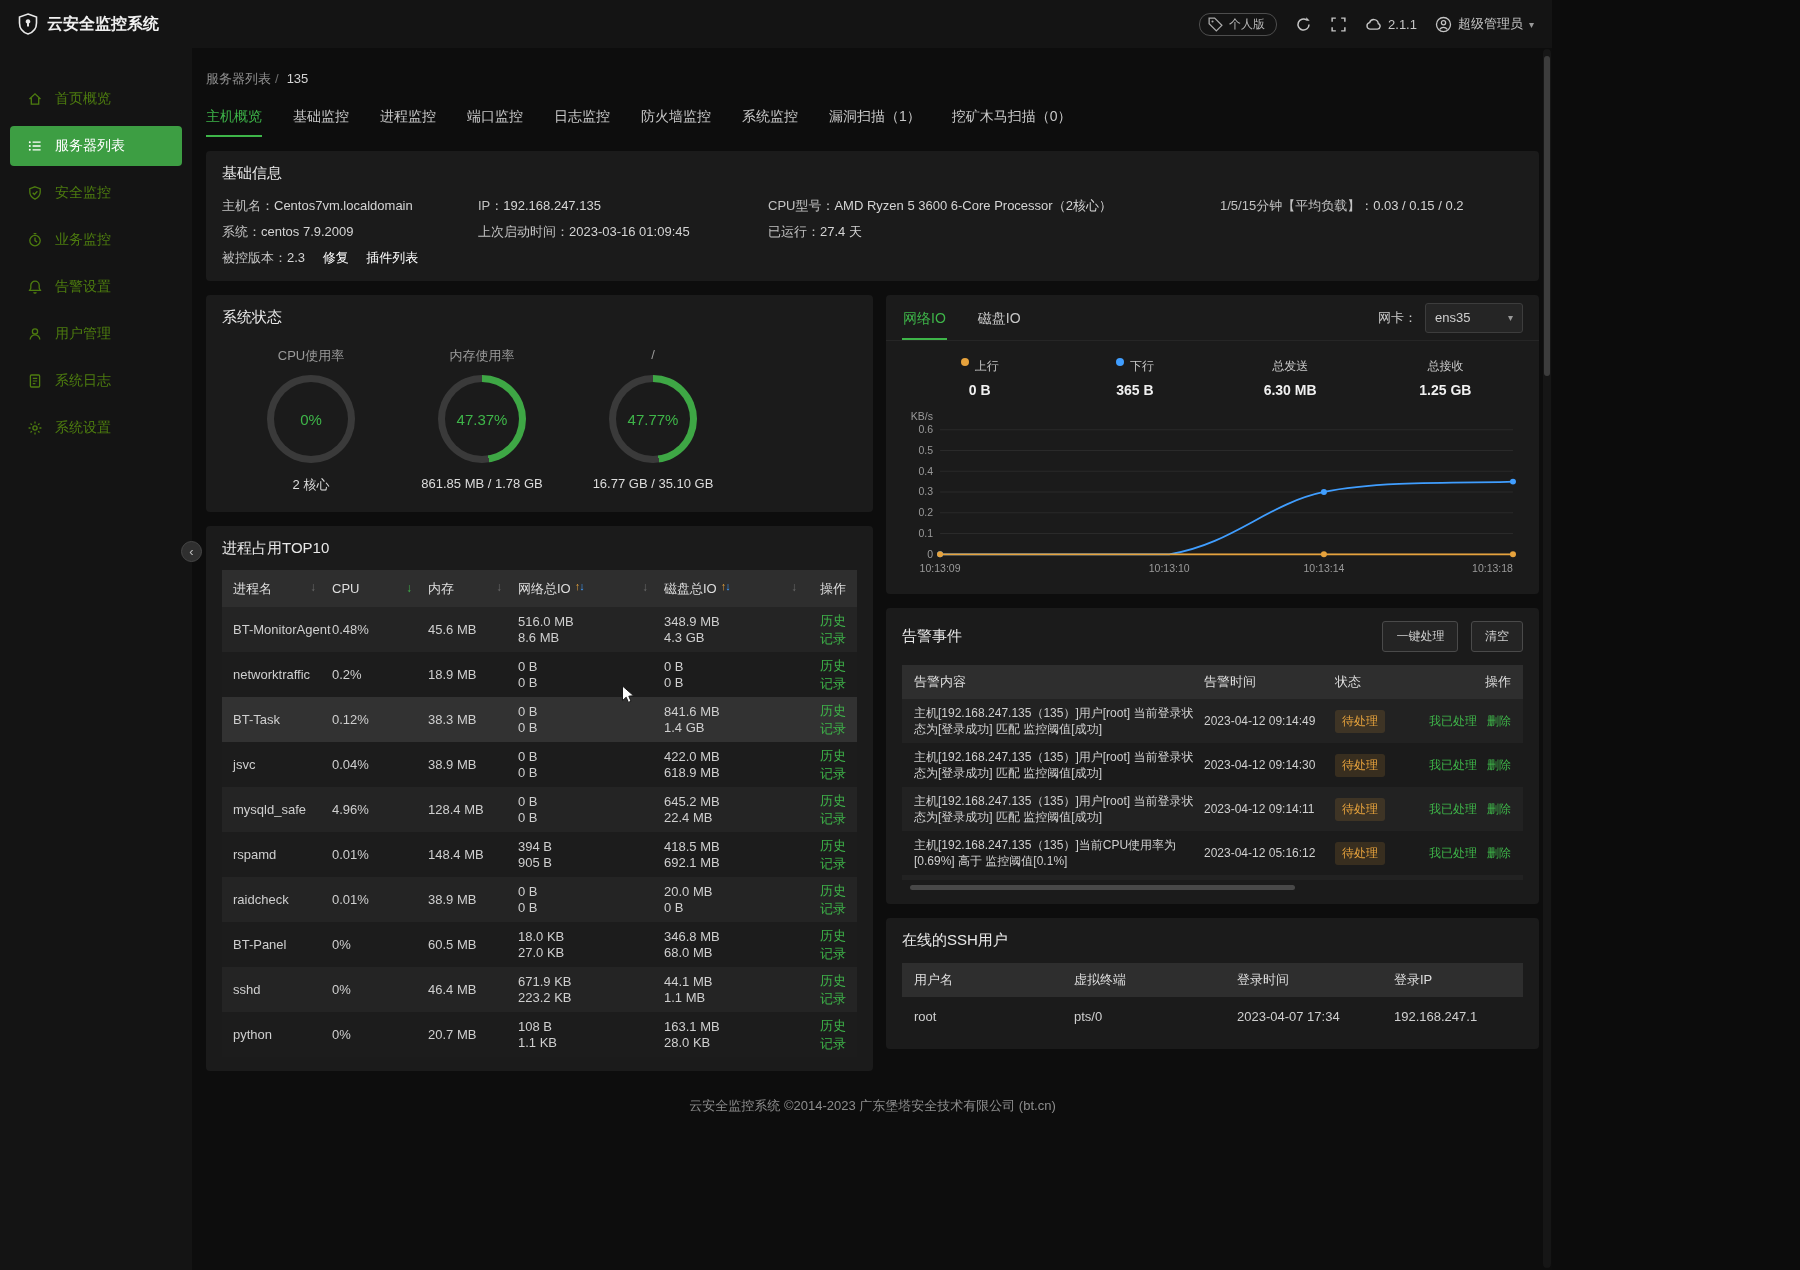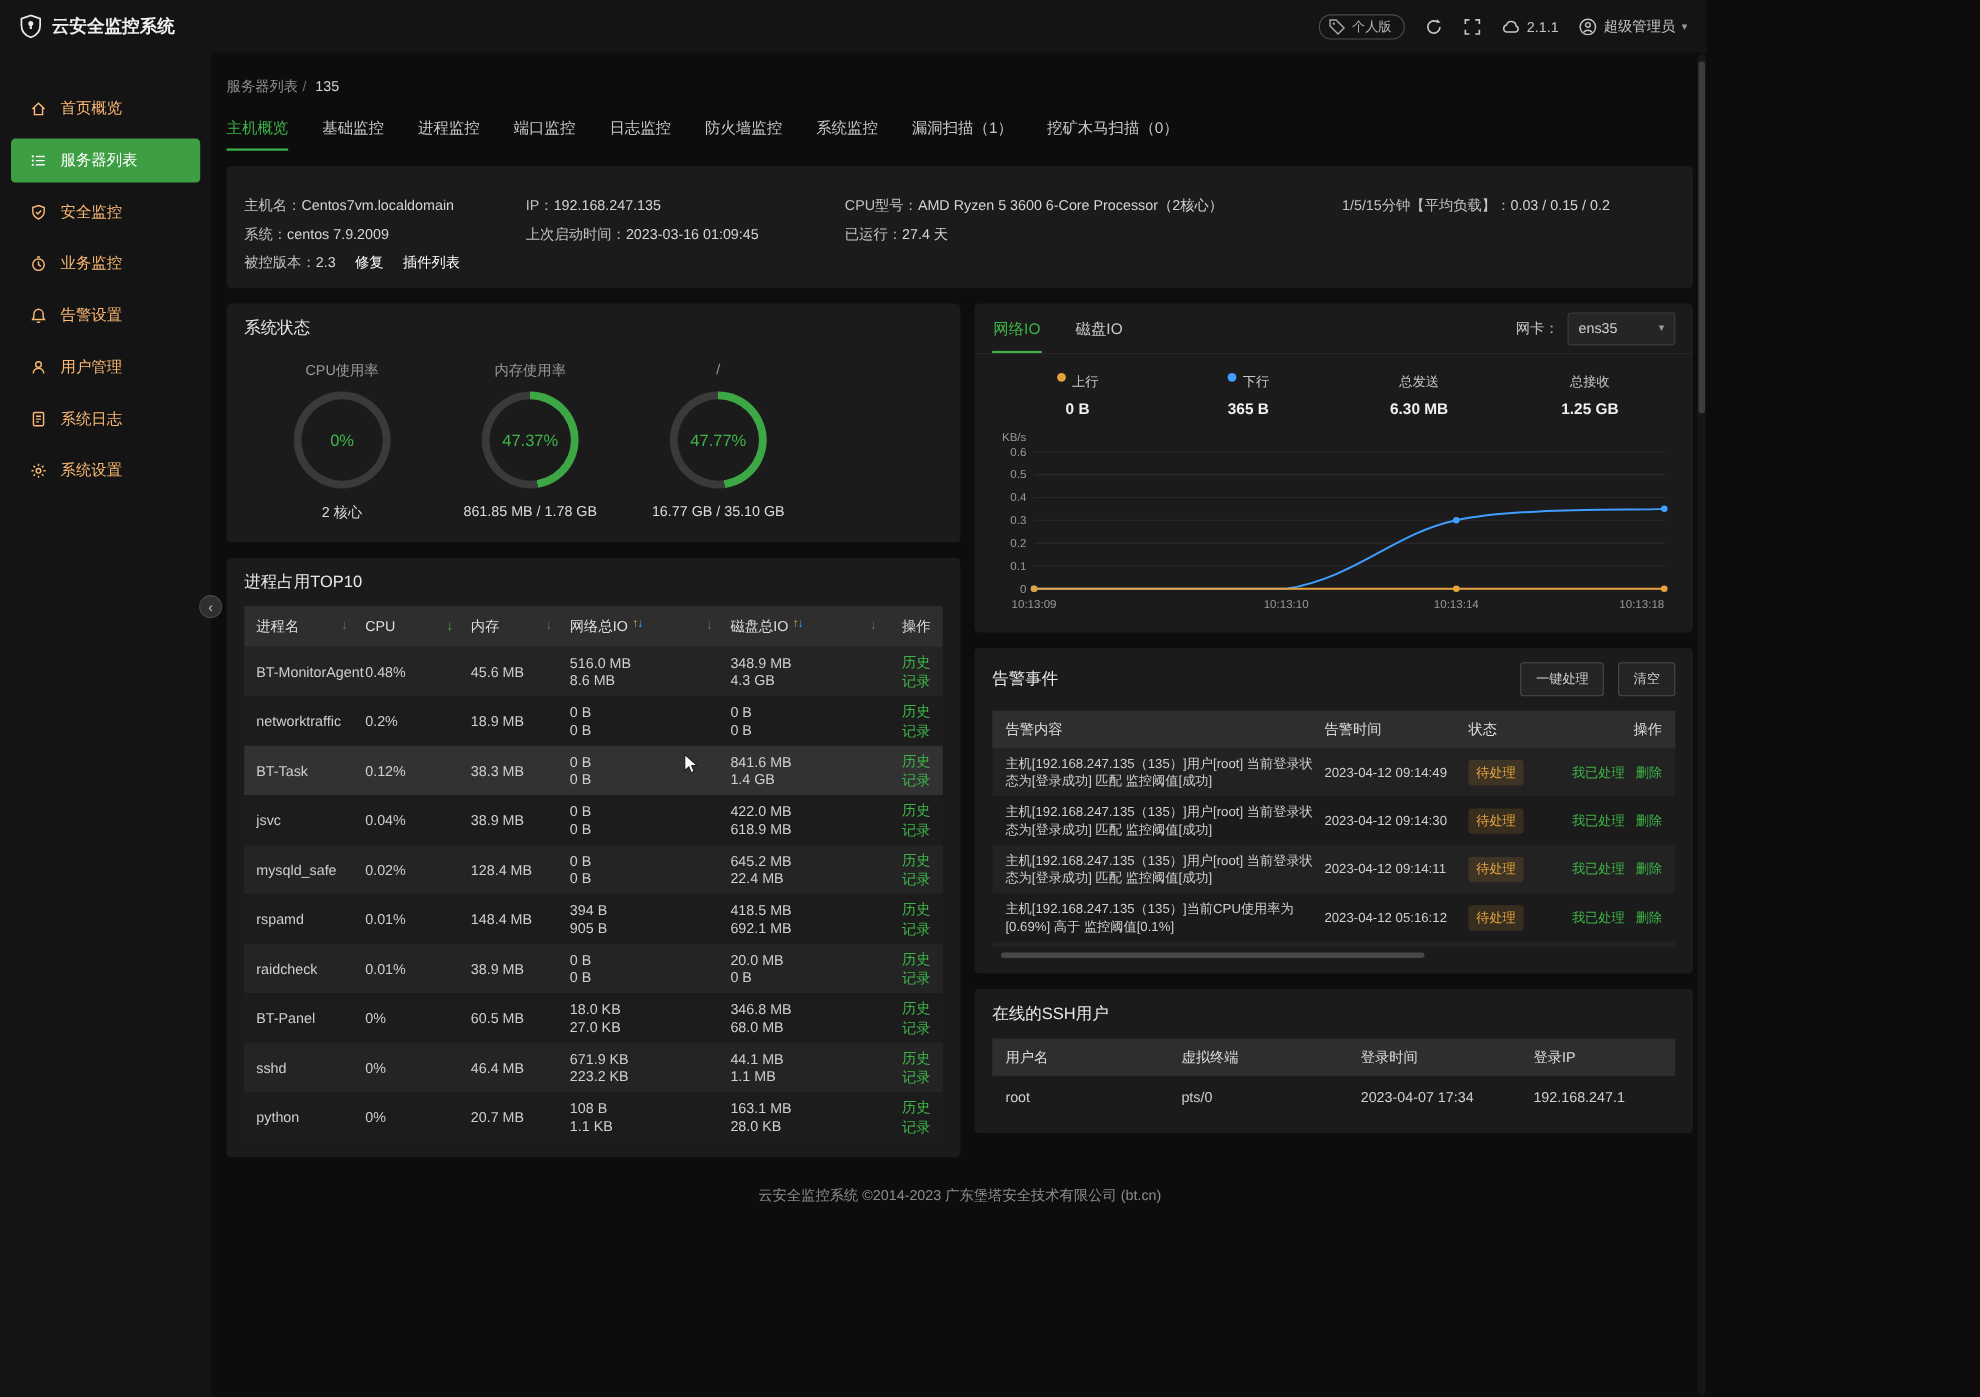--- a/index.html
+++ b/index.html
@@ -13,21 +13,21 @@
 .logo-title{font-size:16px;color:#f0f0f0;font-weight:bold}
 .tb-right{display:flex;align-items:center;gap:18px;color:#c5c5c5}
 .edition{display:flex;align-items:flex-end;gap:5px;border:1px solid #4d4d4d;border-radius:11px;padding:2px 11px 2px 7px;font-size:12px;color:#b5b5b5;cursor:pointer}
 .tb-icon{display:inline-flex;cursor:pointer}
 .tb-icon svg{width:17px;height:17px}
 .version{display:flex;align-items:center;gap:6px;cursor:pointer}
 .user-menu{display:flex;align-items:center;gap:6px;cursor:pointer}
 .caret{font-size:10px;color:#999}
 
 .sidebar{position:absolute;left:0;top:48px;bottom:0;width:192px;background:#141414;padding-top:24px}
-.side-item{height:40px;margin:7px 10px;border-radius:4px;display:flex;align-items:center;gap:12px;padding-left:17px;color:#fdba74;font-size:14px;cursor:pointer}
+.side-item{height:40px;margin:7px 10px;border-radius:4px;display:flex;align-items:center;gap:12px;padding-left:17px;color:#4d7c0f;font-size:14px;cursor:pointer}
 .side-item .s-icon{display:inline-flex}
 .side-item svg{width:16px;height:16px}
 .side-item.active{background:#3d9e43;color:#fff}
 
 .content{margin-left:192px;padding:10px 13px 0 14px}
 .breadcrumb{margin-top:12px;color:#8f8f8f;font-size:13px}
 .breadcrumb .cur{color:#d4d4d4;margin-left:4px}
 .breadcrumb .sep{margin:0 4px;color:#6f6f6f}
 .tabs{display:flex;gap:31px;margin-top:20px}
 .tab{font-size:14px;color:#c8c8c8;padding-bottom:11px;cursor:pointer;position:relative;white-space:nowrap}
@@ -259,20 +259,21 @@
         <div class="tab">进程监控</div>
         <div class="tab">端口监控</div>
         <div class="tab">日志监控</div>
         <div class="tab">防火墙监控</div>
         <div class="tab">系统监控</div>
         <div class="tab">漏洞扫描（1）</div>
         <div class="tab">挖矿木马扫描（0）</div>
       </div>
 
     <section class="card">
+      <h3>基础信息</h3>
       <div class="info-grid" id="info-grid">
           <div><span class="lbl">主机名：</span><span class="val">Centos7vm.localdomain</span></div>
           <div><span class="lbl">IP：</span><span class="val">192.168.247.135</span></div>
           <div><span class="lbl">CPU型号：</span><span class="val">AMD Ryzen 5 3600 6-Core Processor（2核心）</span></div>
           <div><span class="lbl">1/5/15分钟【平均负载】：</span><span class="val">0.03 / 0.15 / 0.2</span></div>
           <div><span class="lbl">系统：</span><span class="val">centos 7.9.2009</span></div>
           <div><span class="lbl">上次启动时间：</span><span class="val">2023-03-16 01:09:45</span></div>
           <div><span class="lbl">已运行：</span><span class="val">27.4 天</span></div>
           <div></div>
         </div>
@@ -400,21 +401,21 @@
                     <div>0 B</div>
                   </div>
                   <div class="two">
                     <div>422.0 MB</div>
                     <div>618.9 MB</div>
                   </div>
                   <div class="pt-act"><a class="hist">历史记录</a></div>
                 </div>
                 <div class="pt-row even">
                   <div>mysqld_safe</div>
-                  <div>0.02%</div>
+                  <div>4.96%</div>
                   <div>128.4 MB</div>
                   <div class="two">
                     <div>0 B</div>
                     <div>0 B</div>
                   </div>
                   <div class="two">
                     <div>645.2 MB</div>
                     <div>22.4 MB</div>
                   </div>
                   <div class="pt-act"><a class="hist">历史记录</a></div>

